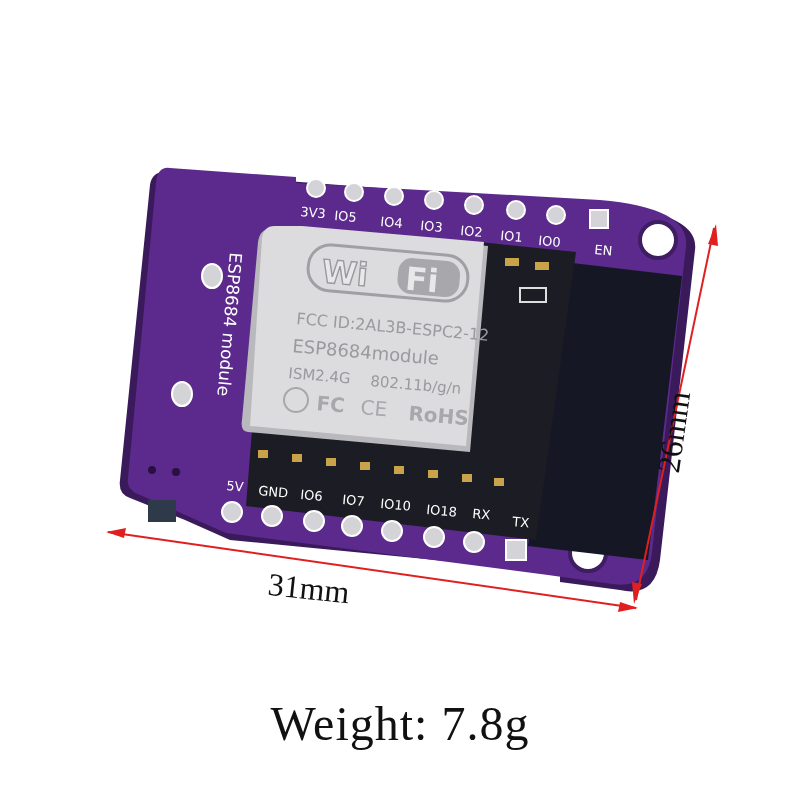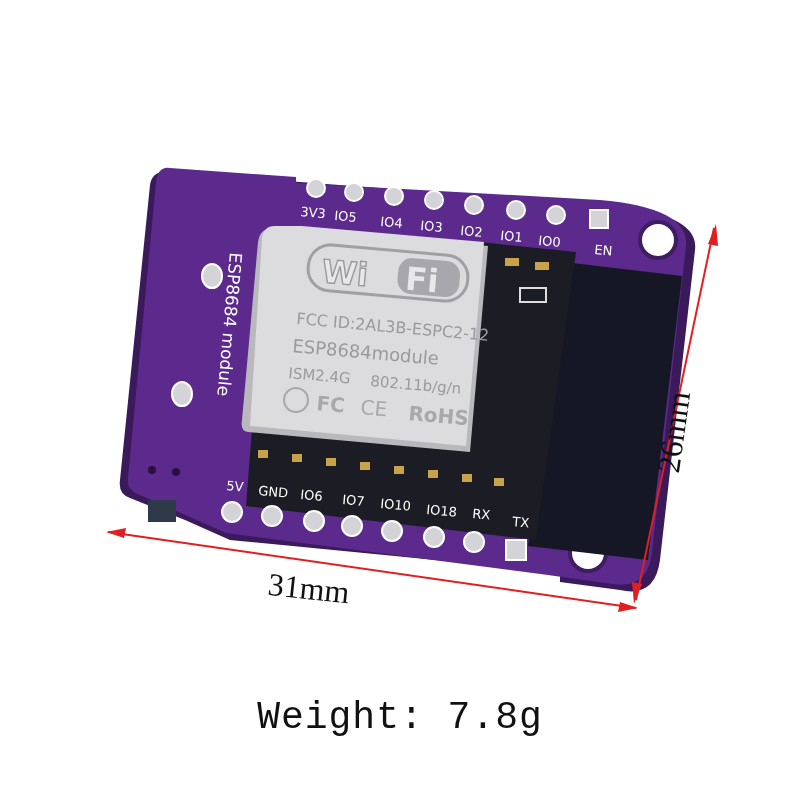--- a/index.html
+++ b/index.html
@@ -1,19 +1,19 @@
 <!DOCTYPE html>
 <html><head>
 <meta charset="utf-8">
 <style>
   html,body{margin:0;padding:0;background:#ffffff;}
   body{width:800px;height:800px;position:relative;overflow:hidden;font-family:"DejaVu Sans",sans-serif;}
   .stage{position:absolute;left:0;top:0;width:800px;height:800px;}
   svg text{font-family:"DejaVu Sans",sans-serif;}
-  .weight{position:absolute;left:0;width:800px;top:696px;text-align:center;font-family:Liberation Mono, monospace;font-size:38px;color:#111;letter-spacing:1px;}
+  .weight{position:absolute;left:0;width:800px;top:696px;text-align:center;font-family:Liberation Serif, serif;font-size:48px;color:#111;letter-spacing:1px;}
   .dim-w{position:absolute;left:270px;top:566px;font-family:"Liberation Serif","DejaVu Serif",serif;font-size:32px;color:#111;transform:rotate(6deg);transform-origin:left top;}
   .dim-h{position:absolute;left:650px;top:470px;font-family:"Liberation Serif","DejaVu Serif",serif;font-size:32px;color:#111;transform:rotate(-82deg);transform-origin:left top;white-space:nowrap;}
 </style>
 </head>
 <body>
 
 <div class="stage">
 <svg width="800" height="800" viewBox="0 0 800 800" xmlns="http://www.w3.org/2000/svg">
 
   <g>

